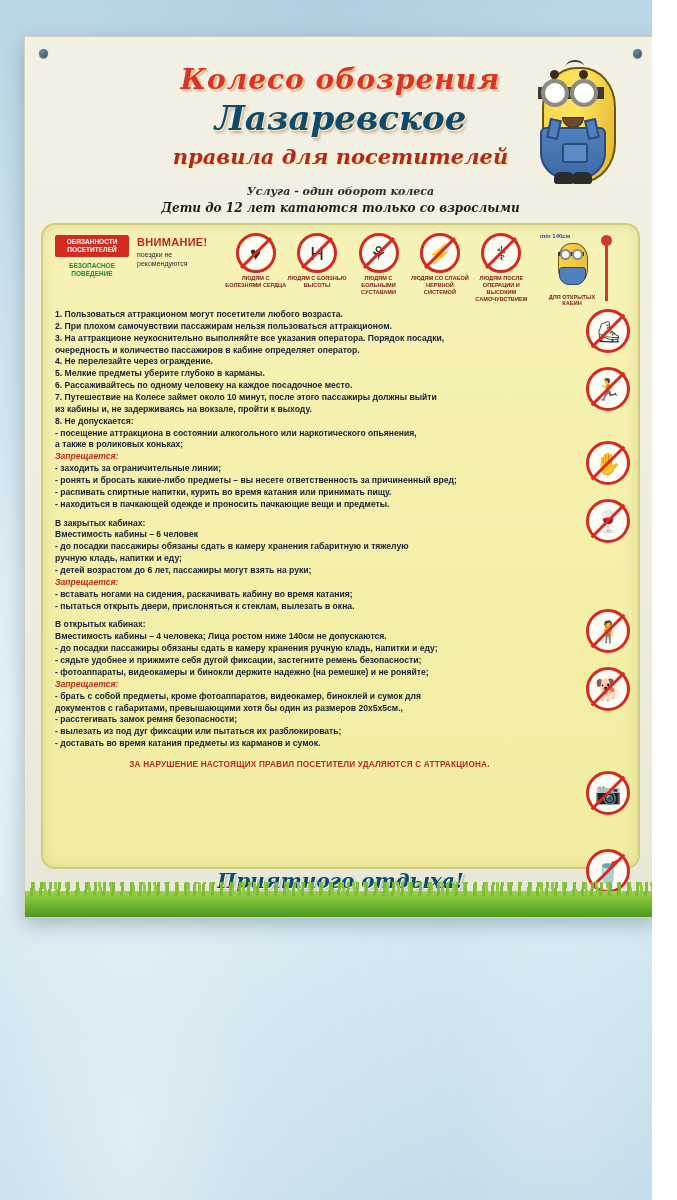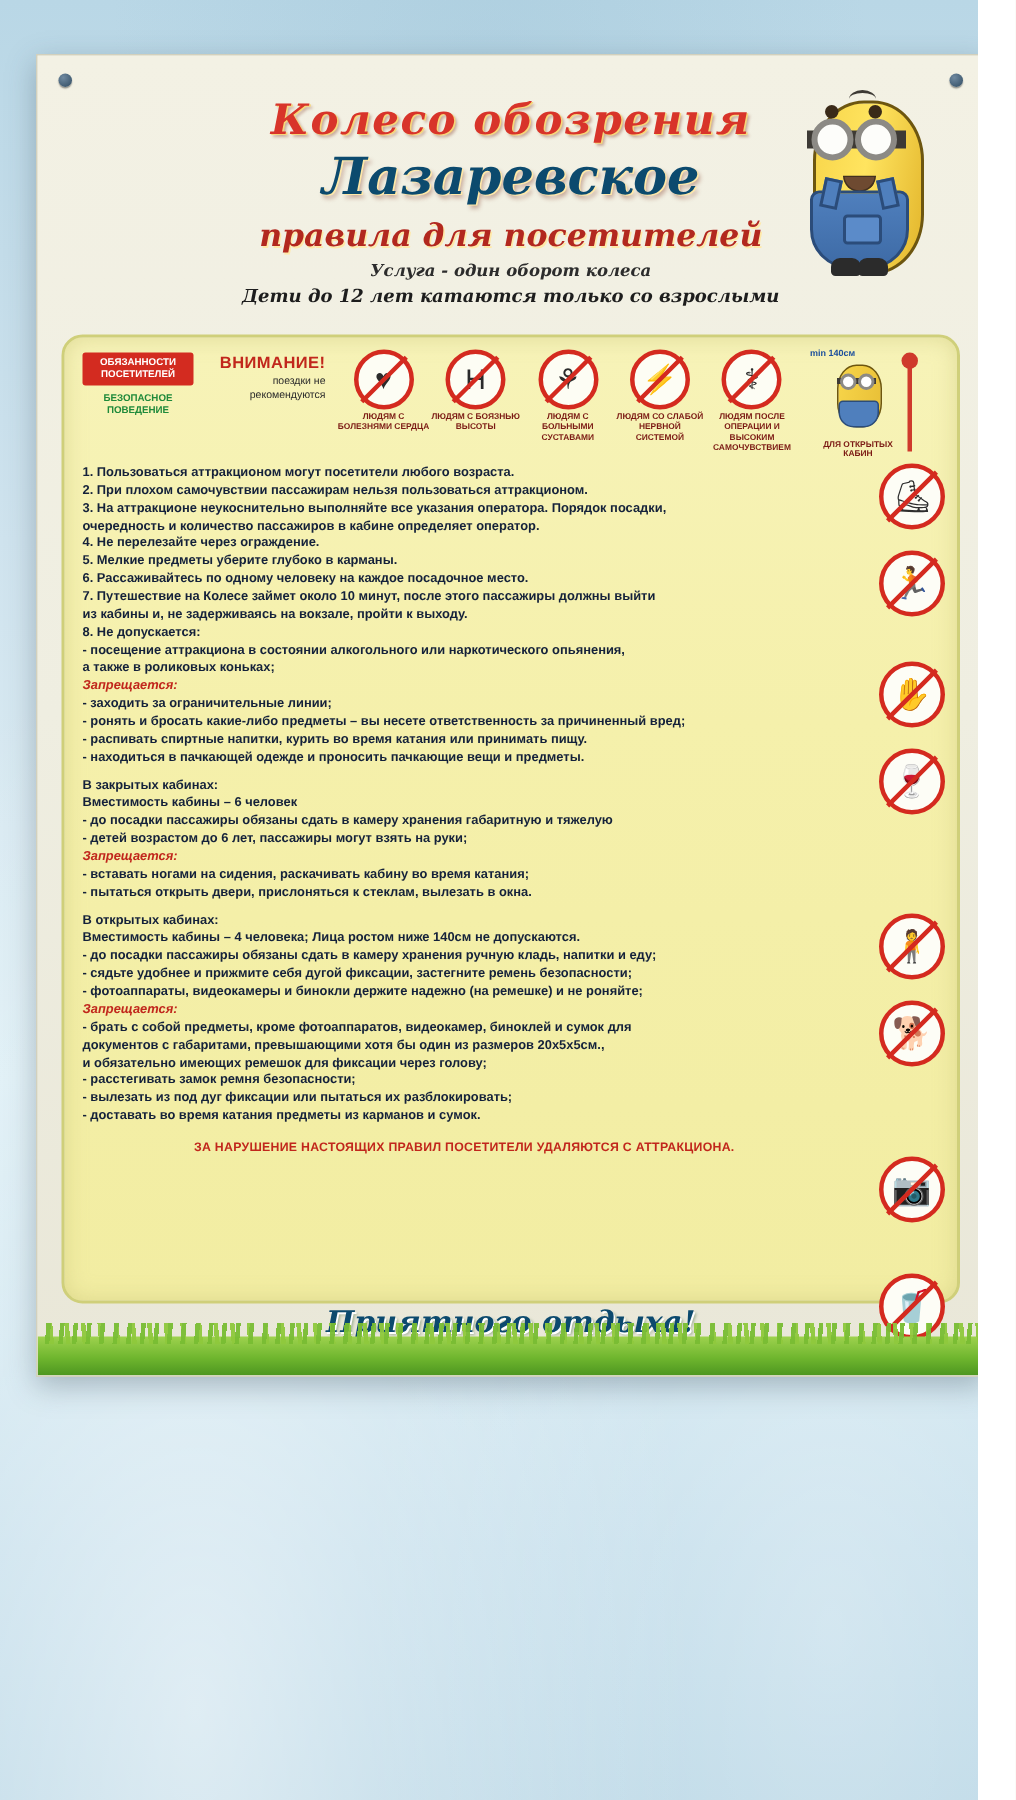--- a/index.html
+++ b/index.html
@@ -102,21 +102,21 @@
     color: #b2281f;
     text-shadow: 1px 1px 0 #ffe9a8;
     margin-top: 6px;
   }
   .title-note1 {
     font-family: "DejaVu Serif", serif;
     font-style: italic;
     font-weight: bold;
     font-size: 11px;
     color: #2c2c2c;
-    margin-top: 5px;
+    margin-top: 16px;
   }
   .title-note2 {
     font-family: "DejaVu Serif", serif;
     font-style: italic;
     font-weight: bold;
     font-size: 12px;
     color: #1d1d1d;
     margin-top: 3px;
   }
 
@@ -253,21 +253,21 @@
     font-size: 6.5px;
     font-weight: bold;
     text-align: center;
     line-height: 1.25;
     margin-top: 5px;
   }
   .attention {
     position: absolute;
     left: 84px; top: 3px;
     width: 80px;
-    text-align: right;
+    text-align: left;
   }
   .attention-title {
     color: #c1271c;
     font-size: 11px;
     font-weight: bold;
     letter-spacing: 0.3px;
   }
   .attention-sub {
     color: #2a2a2a;
     font-size: 7px;
@@ -623,33 +623,33 @@
         <p class="rline">- посещение аттракциона в состоянии алкогольного или наркотического опьянения,</p>
         <p class="rline">а также в роликовых коньках;</p>
         <p class="rline red">Запрещается:</p>
         <p class="rline">- заходить за ограничительные линии;</p>
         <p class="rline">- ронять и бросать какие-либо предметы – вы несете ответственность за причиненный вред;</p>
         <p class="rline">- распивать спиртные напитки, курить во время катания или принимать пищу.</p>
         <p class="rline">- находиться в пачкающей одежде и проносить пачкающие вещи и предметы.</p>
         <p class="rline gap">В закрытых кабинах:</p>
         <p class="rline">Вместимость кабины – 6 человек</p>
         <p class="rline">- до посадки пассажиры обязаны сдать в камеру хранения габаритную и тяжелую</p>
+        <p class="rline">ручную кладь, напитки и еду;</p>
         <p class="rline">- детей возрастом до 6 лет, пассажиры могут взять на руки;</p>
         <p class="rline red">Запрещается:</p>
         <p class="rline">- вставать ногами на сидения, раскачивать кабину во время катания;</p>
         <p class="rline">- пытаться открыть двери, прислоняться к стеклам, вылезать в окна.</p>
         <p class="rline gap">В открытых кабинах:</p>
         <p class="rline">Вместимость кабины – 4 человека; Лица ростом ниже 140см не допускаются.</p>
         <p class="rline">- до посадки пассажиры обязаны сдать в камеру хранения ручную кладь, напитки и еду;</p>
         <p class="rline">- сядьте удобнее и прижмите себя дугой фиксации, застегните ремень безопасности;</p>
         <p class="rline">- фотоаппараты, видеокамеры и бинокли держите надежно (на ремешке) и не роняйте;</p>
         <p class="rline red">Запрещается:</p>
         <p class="rline">- брать с собой предметы, кроме фотоаппаратов, видеокамер, биноклей и сумок для</p>
         <p class="rline">документов с габаритами, превышающими хотя бы один из размеров 20х5х5см.,</p>
-        <p class="rline">и обязательно имеющих ремешок для фиксации через голову;</p>
         <p class="rline">- расстегивать замок ремня безопасности;</p>
         <p class="rline">- вылезать из под дуг фиксации или пытаться их разблокировать;</p>
         <p class="rline">- доставать во время катания предметы из карманов и сумок.</p>
 
         <div class="closing">ЗА НАРУШЕНИЕ НАСТОЯЩИХ ПРАВИЛ ПОСЕТИТЕЛИ УДАЛЯЮТСЯ С АТТРАКЦИОНА.</div>
       </div>
 
       <div class="right-col">
         <div class="pcircle" style="top:0px;">
           <div class="pglyph">⛸</div>

